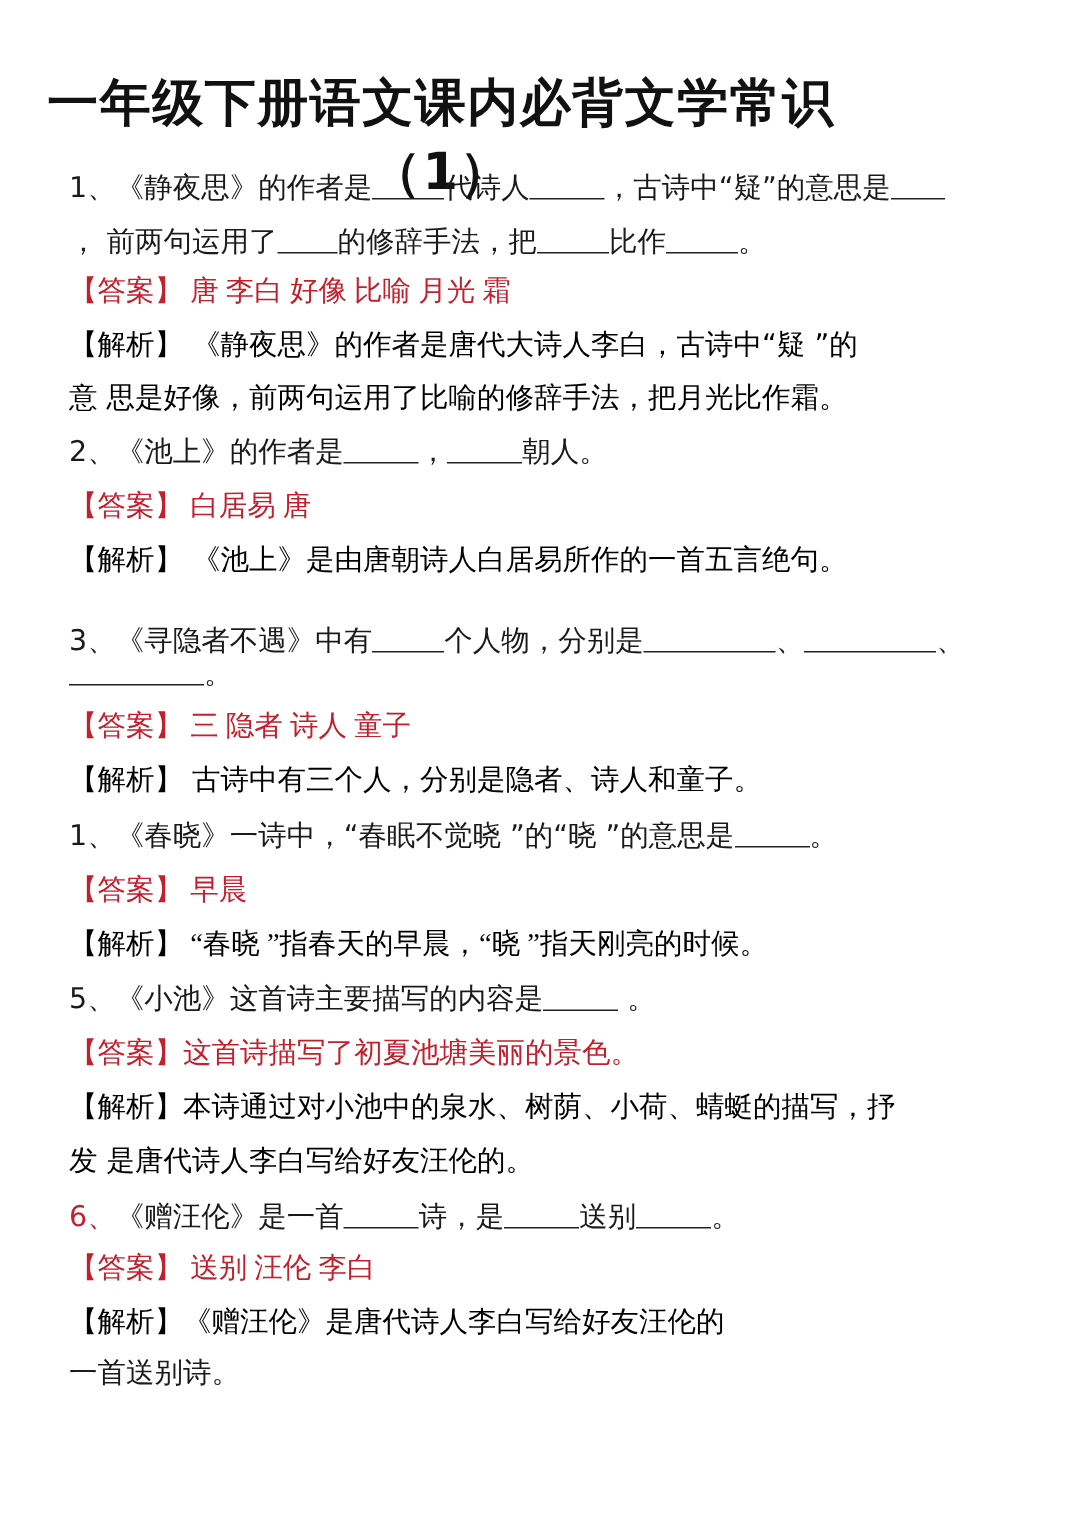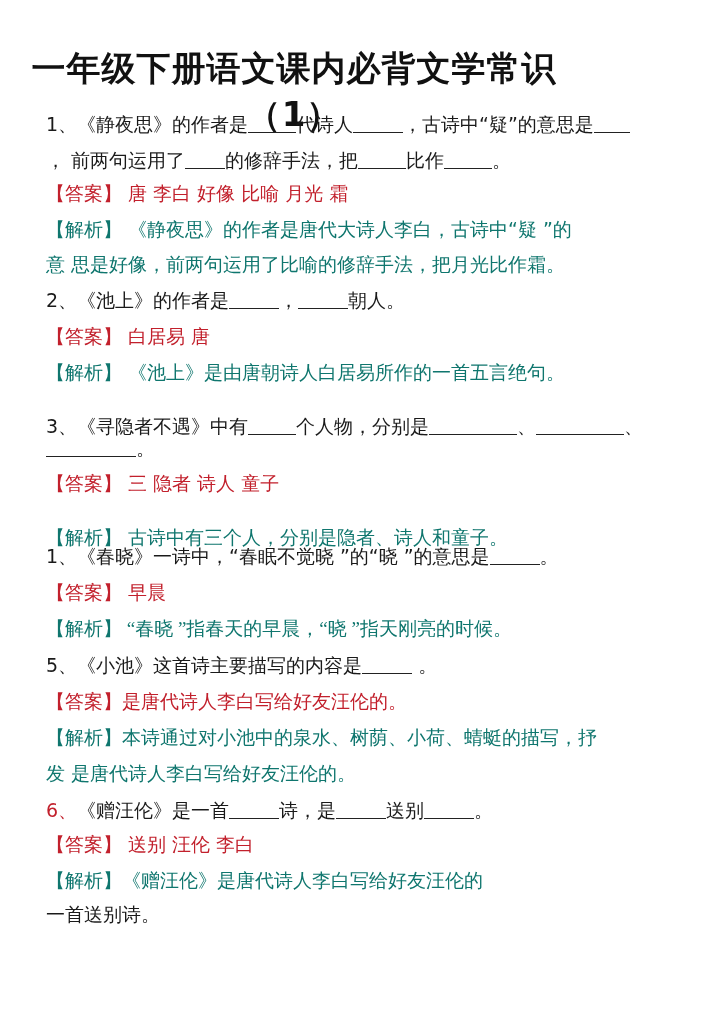--- a/index.html
+++ b/index.html
@@ -2,22 +2,22 @@
 <html><head>
 <meta charset="utf-8">
 <style>
   html, body { margin:0; padding:0; background:#ffffff; }
   body { width:724px; height:1024px; overflow:hidden; position:relative;
          font-family:"DejaVu Sans","Liberation Sans",sans-serif; color:#1a1a1a; }
   .title { position:absolute; top:46px; left:0; width:588px; text-align:center;
            font-size:34px; font-weight:bold; letter-spacing:1px; color:#111; }
   .line { position:absolute; left:46px; font-size:19px; white-space:nowrap; }
   .q { color:#1a1a1a;text-align:right; }
-  .ans { color:#c2202c; }
-  .exp { color:#0f766e; }
+  .ans { color:#c2202c;font-family:Liberation Serif, serif; }
+  .exp { color:#000000; }
   .blk { color:#1a1a1a; }
   .num-red { color:#c2202c; }
   .blank { display:inline-block; border-bottom:1.5px solid #222; height:1em; vertical-align:-2px; }
 </style>
 </head>
 <body>
 
 <div class="title">一年级下册语文课内必背文学常识（1）</div>
 
 <div class="line q" style="top:112px;">
@@ -36,32 +36,32 @@
 <div class="line ans" style="top:324px;">【答案】 白居易  唐</div>
 <div class="line exp" style="top:360px;">【解析】 《池上》是由唐朝诗人白居易所作的一首五言绝句。</div>
 
 <div class="line q" style="top:398px;margin-top:16px;">
   <span>3、《寻隐者不遇》中有</span><span class="blank" style="width:48px"></span><span>个人物，分别是</span><span class="blank" style="width:88px"></span><span>、</span><span class="blank" style="width:88px"></span><span>、</span>
 </div>
 <div class="line q" style="top:436px;">
   <span class="blank" style="width:90px"></span><span>。</span>
 </div>
 <div class="line ans" style="top:471px;">【答案】 三  隐者  诗人  童子</div>
-<div class="line exp" style="top:525px;">【解析】 古诗中有三个人，分别是隐者、诗人和童子。</div>
+<div class="line exp" style="top:507px;">【解析】 古诗中有三个人，分别是隐者、诗人和童子。</div>
 
 <div class="line q" style="top:544px;">
   <span>1、《春晓》一诗中，“春眠不觉晓 ”的“晓 ”的意思是</span><span class="blank" style="width:50px"></span><span>。</span>
 </div>
 <div class="line ans" style="top:580px;">【答案】 早晨</div>
 <div class="line exp" style="top:616px;font-family:Liberation Serif, serif;">【解析】 “春晓 ”指春天的早晨，“晓 ”指天刚亮的时候。</div>
 
 <div class="line q" style="top:653px;">
   <span>5、《小池》这首诗主要描写的内容是</span><span class="blank" style="width:50px"></span><span> 。</span>
 </div>
-<div class="line ans" style="top:689px;">【答案】是唐代诗人李白写给好友汪伦的。</div>
+<div class="line ans" style="top:689px;">【答案】这首诗描写了初夏池塘美丽的景色。</div>
 <div class="line exp" style="top:725px;">【解析】本诗通过对小池中的泉水、树荫、小荷、蜻蜓的描写，抒</div>
 <div class="line exp" style="top:761px;">发  是唐代诗人李白写给好友汪伦的。</div>
 
 <div class="line q" style="top:798px;">
   <span class="num-red">6、</span><span>《赠汪伦》是一首</span><span class="blank" style="width:50px"></span><span>诗，是</span><span class="blank" style="width:50px"></span><span>送别</span><span class="blank" style="width:50px"></span><span>。</span>
 </div>
 <div class="line ans" style="top:832px;">【答案】 送别  汪伦  李白</div>
 <div class="line exp" style="top:868px;">【解析】《赠汪伦》是唐代诗人李白写给好友汪伦的</div>
 <div class="line blk" style="top:902px;">一首送别诗。</div>
 

